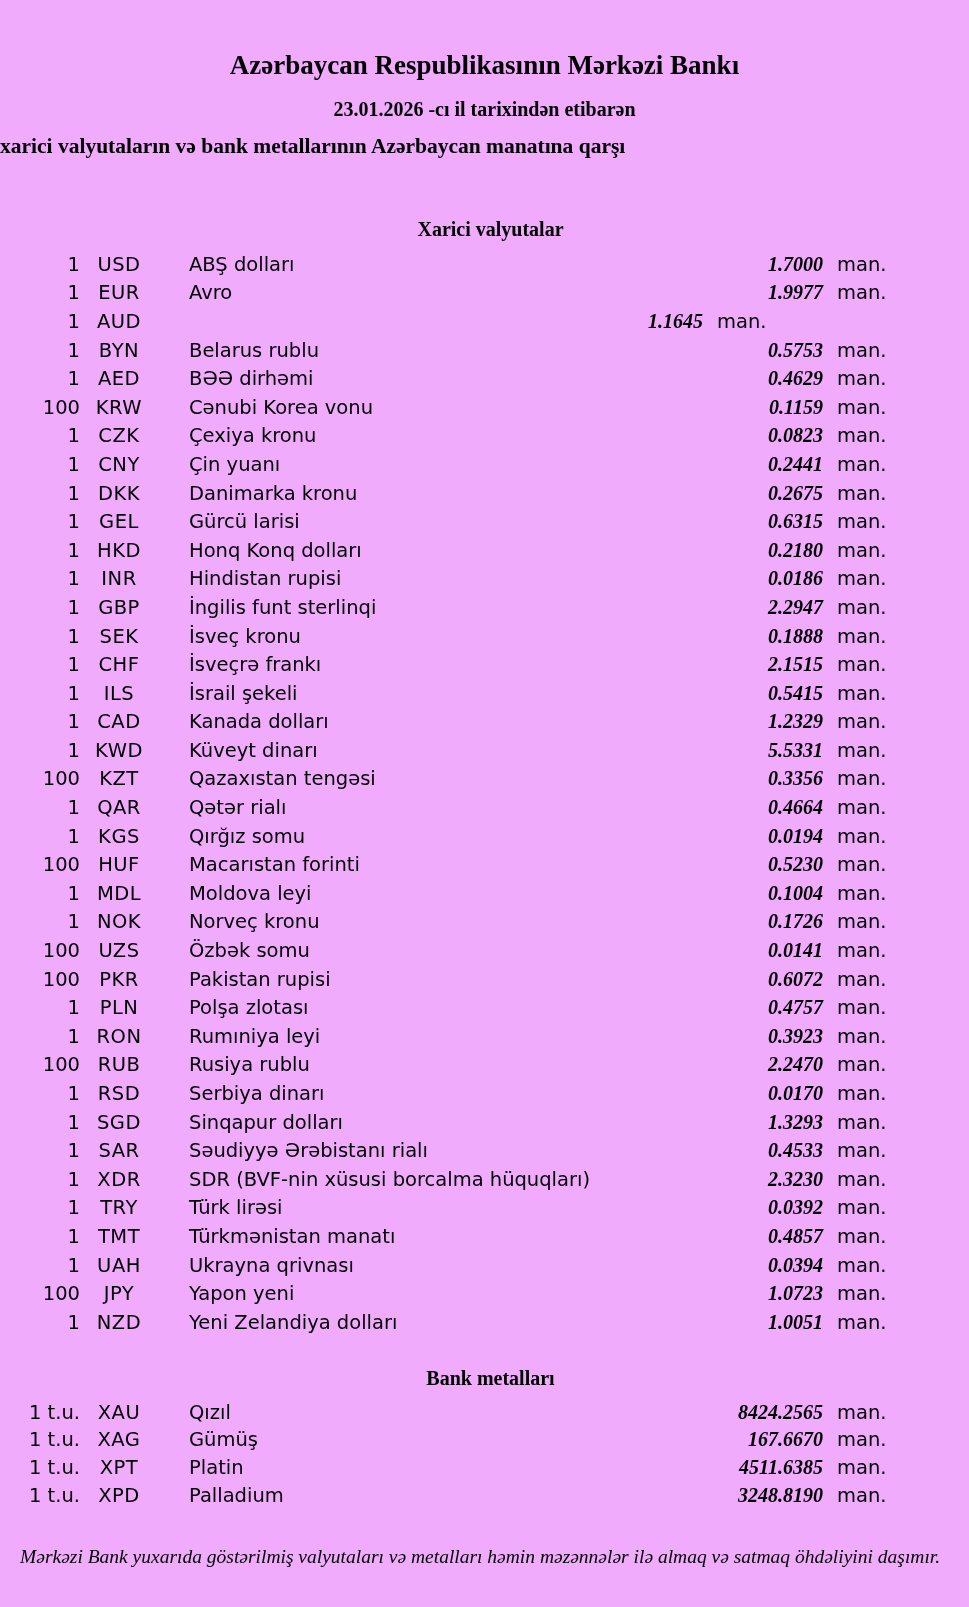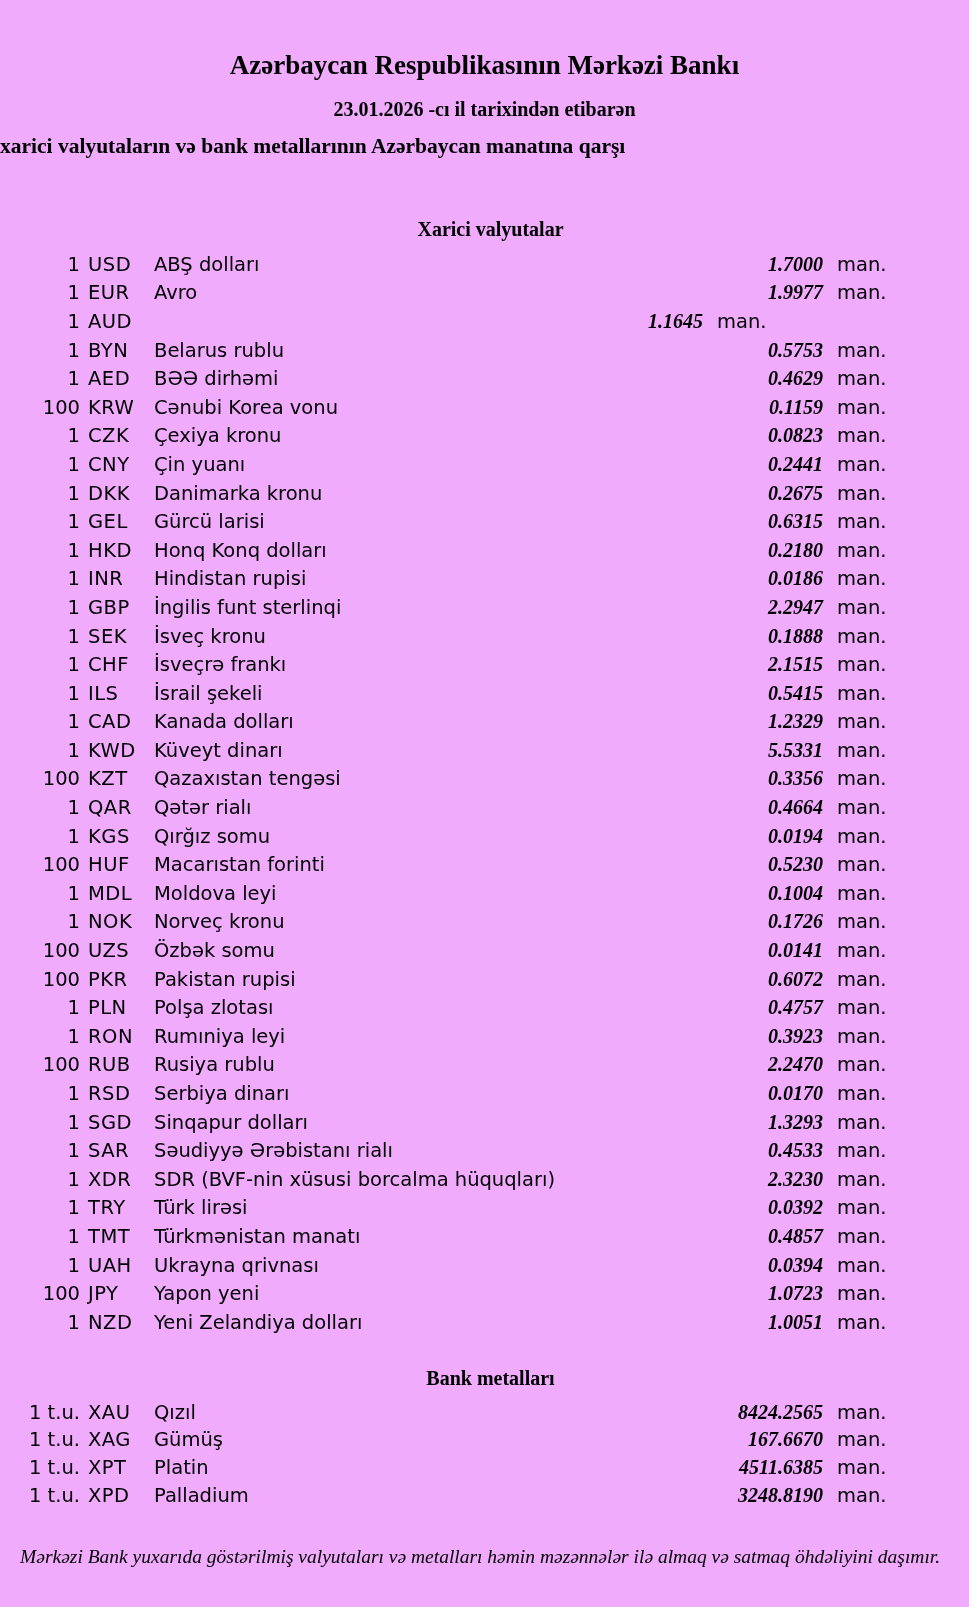--- a/index.html
+++ b/index.html
@@ -50,22 +50,22 @@
   .row {
     display: grid;
     grid-template-columns: 88px 62px 1fr 120px 146px;
     align-items: center;
     height: 28.6px;
     font-size: 19.5px;
     white-space: nowrap;
   }
   .rows.metals .row { height: 27.6px; }
   .qty  { text-align: right; padding-right: 8px; }
-  .code { letter-spacing: 0.5px; }
-  .name { padding-left: 4px; overflow: hidden; }
+  .code { text-align: center; letter-spacing: 0.5px; }
+  .name { padding-left: 4px; overflow: hidden; margin-left: 35px; }
   .rate {
     text-align: right;
     font-family: "Liberation Serif", serif;
     font-weight: bold;
     font-style: italic;
     font-size: 20px;
   }
   .unit { padding-left: 14px; }
   .footer-note {
     margin-top: 36px;

